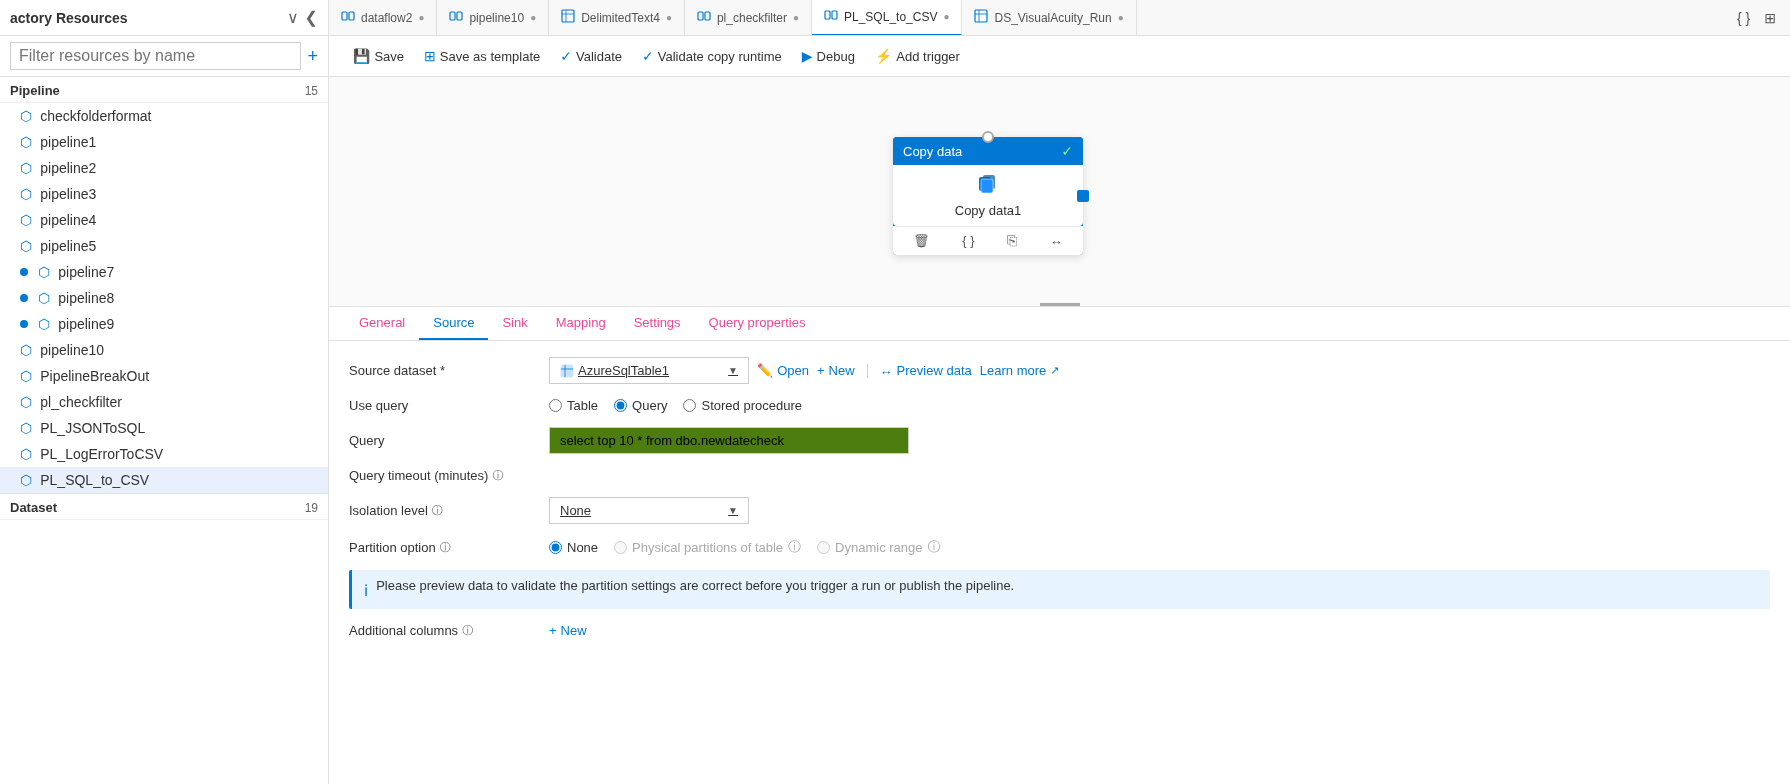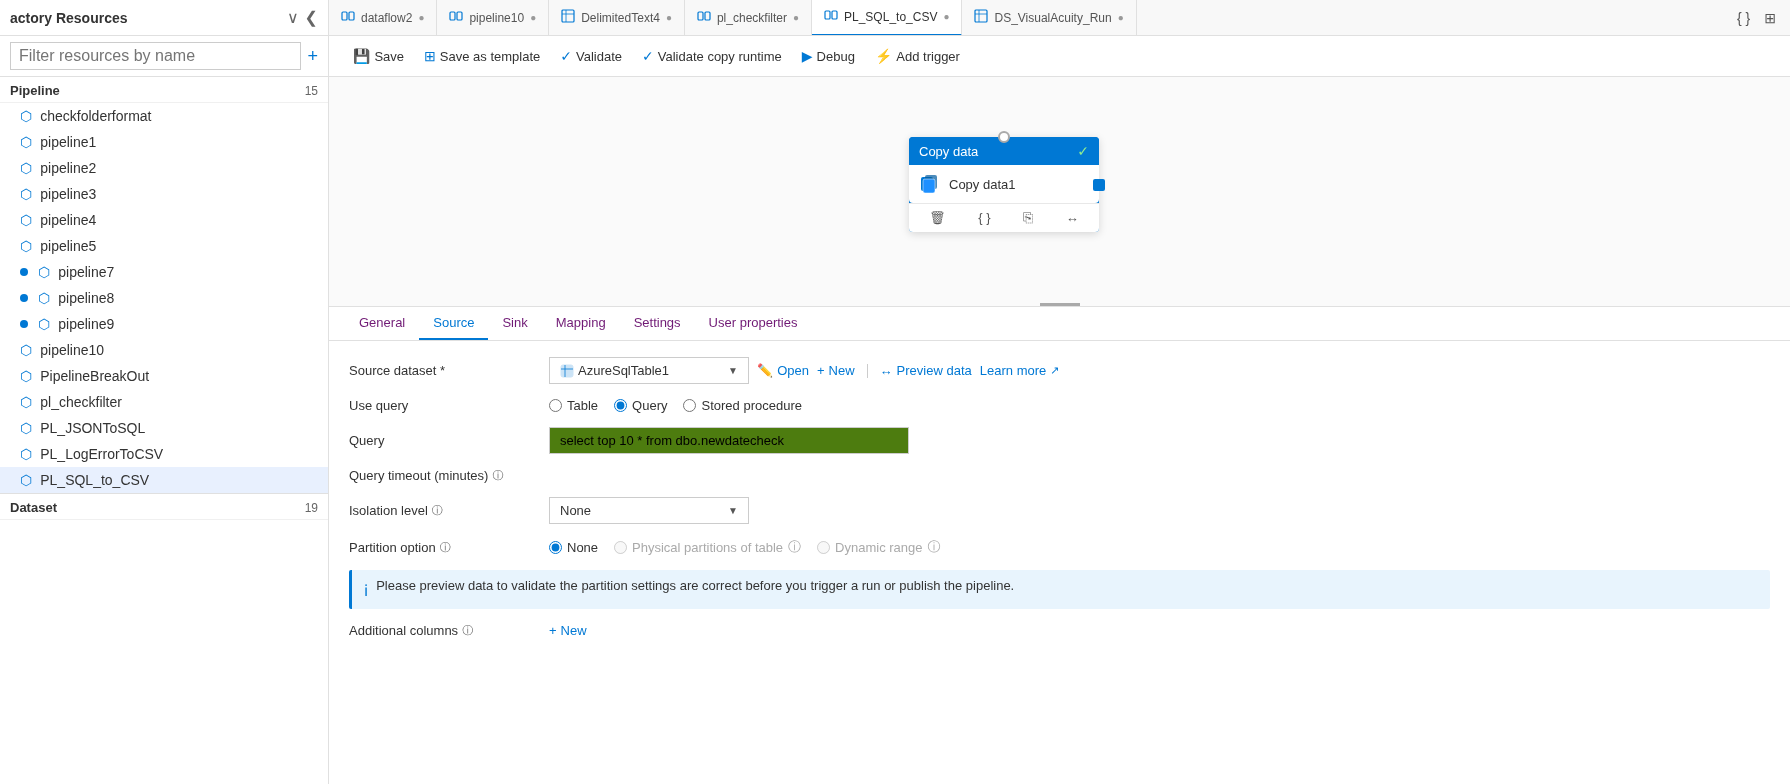--- a/index.html
+++ b/index.html
@@ -35,42 +35,42 @@
     .tab-actions { display: flex; align-items: center; margin-left: auto; padding-right: 10px; gap: 6px; }
     .tab-action-btn { cursor: pointer; font-size: 14px; color: #555; padding: 2px 4px; }
 
     
     .toolbar { display: flex; align-items: center; padding: 8px 16px; border-bottom: 1px solid #e0e0e0; gap: 4px; background: #fff; }
     .toolbar-btn { display: flex; align-items: center; gap: 4px; padding: 4px 8px; cursor: pointer; color: #333; font-size: 13px; border: none; background: none; }
     .toolbar-btn .icon { color: #0078d4; font-size: 14px; }
 
     
     .canvas-area { background: #fafafa; border-bottom: 1px solid #e0e0e0; position: relative; height: 230px; flex-shrink: 0; overflow: hidden; }
-    .canvas-node { position: absolute; background: #0078d4; border-radius: 4px; width: 190px; left: 580px; top: 60px; box-shadow: 0 2px 8px rgba(0,0,0,0.15); }
+    .canvas-node { position: absolute; background: #0078d4; border-radius: 4px; width: 190px; left: 564px; top: 60px; box-shadow: 0 2px 8px rgba(0,0,0,0.15); }
     .canvas-node-header { display: flex; align-items: center; justify-content: space-between; padding: 6px 10px; background: #0078d4; border-radius: 4px 4px 0 0; color: #fff; font-size: 13px; font-weight: 500; }
     .canvas-node-header .check { color: #90ee90; font-size: 14px; }
-    .canvas-node-body { background: #fff; padding: 8px 10px; display: flex; align-items: center; gap: 8px; font-size: 13px; border-radius: 0 0 4px 4px; }
+    .canvas-node-body { background: #fff; padding: 8px 10px; display: flex; align-items: center; gap: 8px; font-size: 13px; border-radius: 0 0 4px 4px; flex-direction: column; }
     .canvas-node-footer { display: flex; justify-content: space-around; padding: 4px; background: #fff; border-top: 1px solid #e8e8e8; border-radius: 0 0 4px 4px; }
     .canvas-node-footer span { font-size: 13px; color: #555; cursor: pointer; padding: 2px 6px; }
     .node-circle { width: 12px; height: 12px; border-radius: 50%; border: 2px solid #aaa; position: absolute; top: -6px; left: 50%; transform: translateX(-50%); background: #fff; }
     .node-right-handle { width: 12px; height: 12px; background: #0078d4; position: absolute; right: -6px; top: 50%; transform: translateY(-50%); border-radius: 2px; }
     .canvas-divider { position: absolute; bottom: 0; left: 50%; width: 40px; height: 3px; background: #aaa; transform: translateX(-50%); }
 
     
     .properties { flex: 1; overflow-y: auto; padding: 0; }
     .prop-tabs { display: flex; border-bottom: 1px solid #e0e0e0; padding: 0 16px; background: #fff; }
-    .prop-tab { padding: 8px 14px; cursor: pointer; font-size: 13px; color: #701a75; border-bottom: 2px solid transparent; }
+    .prop-tab { padding: 8px 14px; cursor: pointer; font-size: 13px; color: #ec4899; border-bottom: 2px solid transparent; }
     .prop-tab.active { color: #0078d4; border-bottom: 2px solid #0078d4; font-weight: 500; }
 
     .prop-content { padding: 16px 20px; }
     .prop-row { display: flex; align-items: center; margin-bottom: 14px; gap: 0; }
     .prop-label { width: 200px; font-size: 13px; color: #333; flex-shrink: 0; display: flex; align-items: center; gap: 4px; }
     .prop-label .info-icon { color: #666; font-size: 11px; cursor: pointer; }
     .prop-control { display: flex; align-items: center; gap: 8px; flex: 1; }
-    .dropdown-select { display: flex; align-items: center; border: 1px solid #ccc; padding: 5px 10px; font-size: 13px; cursor: pointer; background: #fff; min-width: 200px; justify-content: space-between; gap: 30px; }
+    .dropdown-select { display: flex; align-items: center; border: 1px solid #ccc; padding: 5px 10px; font-size: 13px; cursor: pointer; background: #fff; min-width: 200px; justify-content: space-between; gap: 30px; text-decoration: underline; }
     .dropdown-arrow { color: #555; font-size: 10px; }
     .action-link { color: #0078d4; cursor: pointer; font-size: 13px; display: flex; align-items: center; gap: 4px; text-decoration: none; }
     .action-link .ext-icon { font-size: 11px; }
     .radio-group { display: flex; align-items: center; gap: 16px; }
     .radio-option { display: flex; align-items: center; gap: 5px; cursor: pointer; font-size: 13px; }
     .radio-option input[type=radio] { accent-color: #0078d4; cursor: pointer; }
     .radio-option.disabled { color: #aaa; }
     .text-input { border: 1px solid #ccc; padding: 5px 10px; font-size: 13px; background: #4d7c0f; outline: none; width: 300px; }
     .info-bar { display: flex; align-items: flex-start; gap: 8px; padding: 8px 12px; background: #e8f4fd; border-left: 3px solid #0078d4; font-size: 13px; color: #333; margin-top: 8px; border-radius: 2px; }
     .info-bar .info-icon { color: #0078d4; font-size: 16px; flex-shrink: 0; margin-top: 1px; }
@@ -302,21 +302,21 @@
       <div class="prop-tab">
         <span>Sink</span>
       </div>
       <div class="prop-tab">
         <span>Mapping</span>
       </div>
       <div class="prop-tab">
         <span>Settings</span>
       </div>
       <div class="prop-tab">
-        <span>User properties</span>
+        <span>Query properties</span>
       </div>
     </div>
 
     <div class="prop-content">
 
       <div class="prop-row">
         <div class="prop-label">
           <span>Source dataset *</span>
         </div>
         <div class="prop-control">

